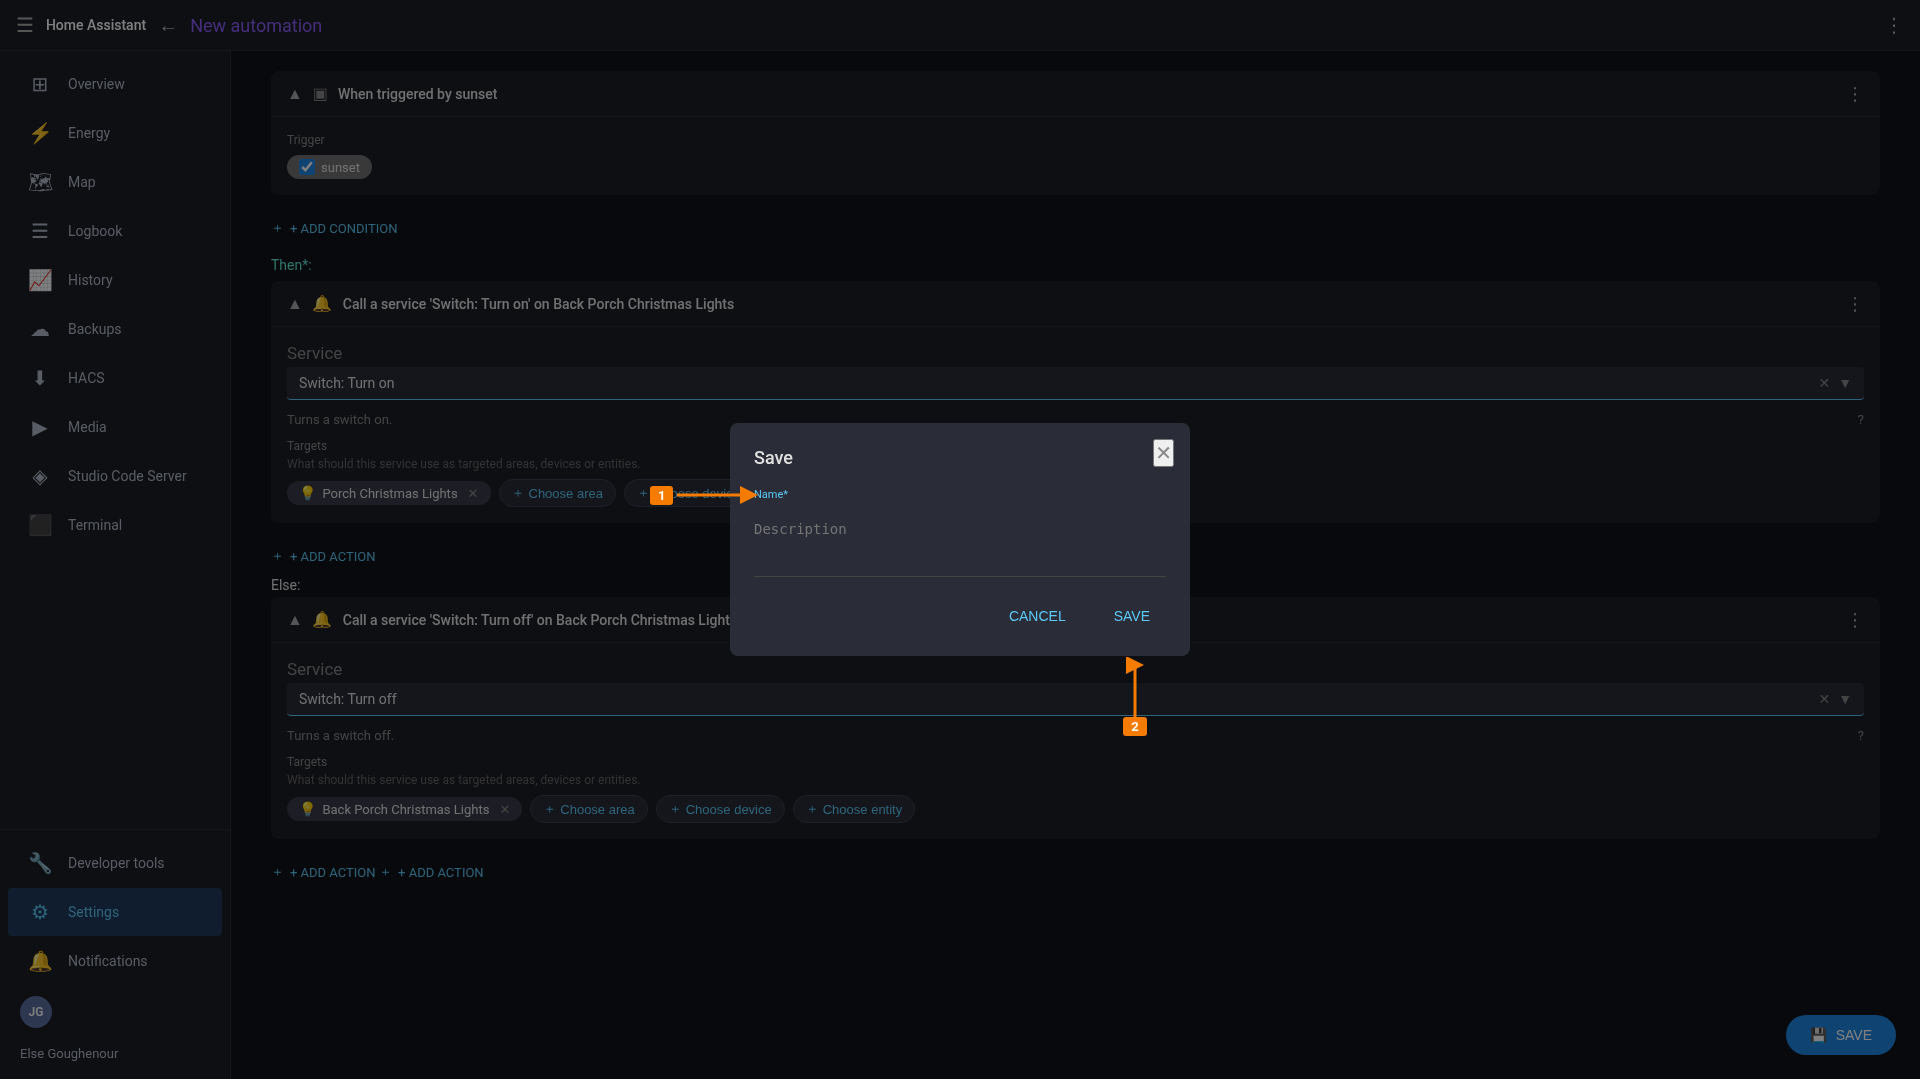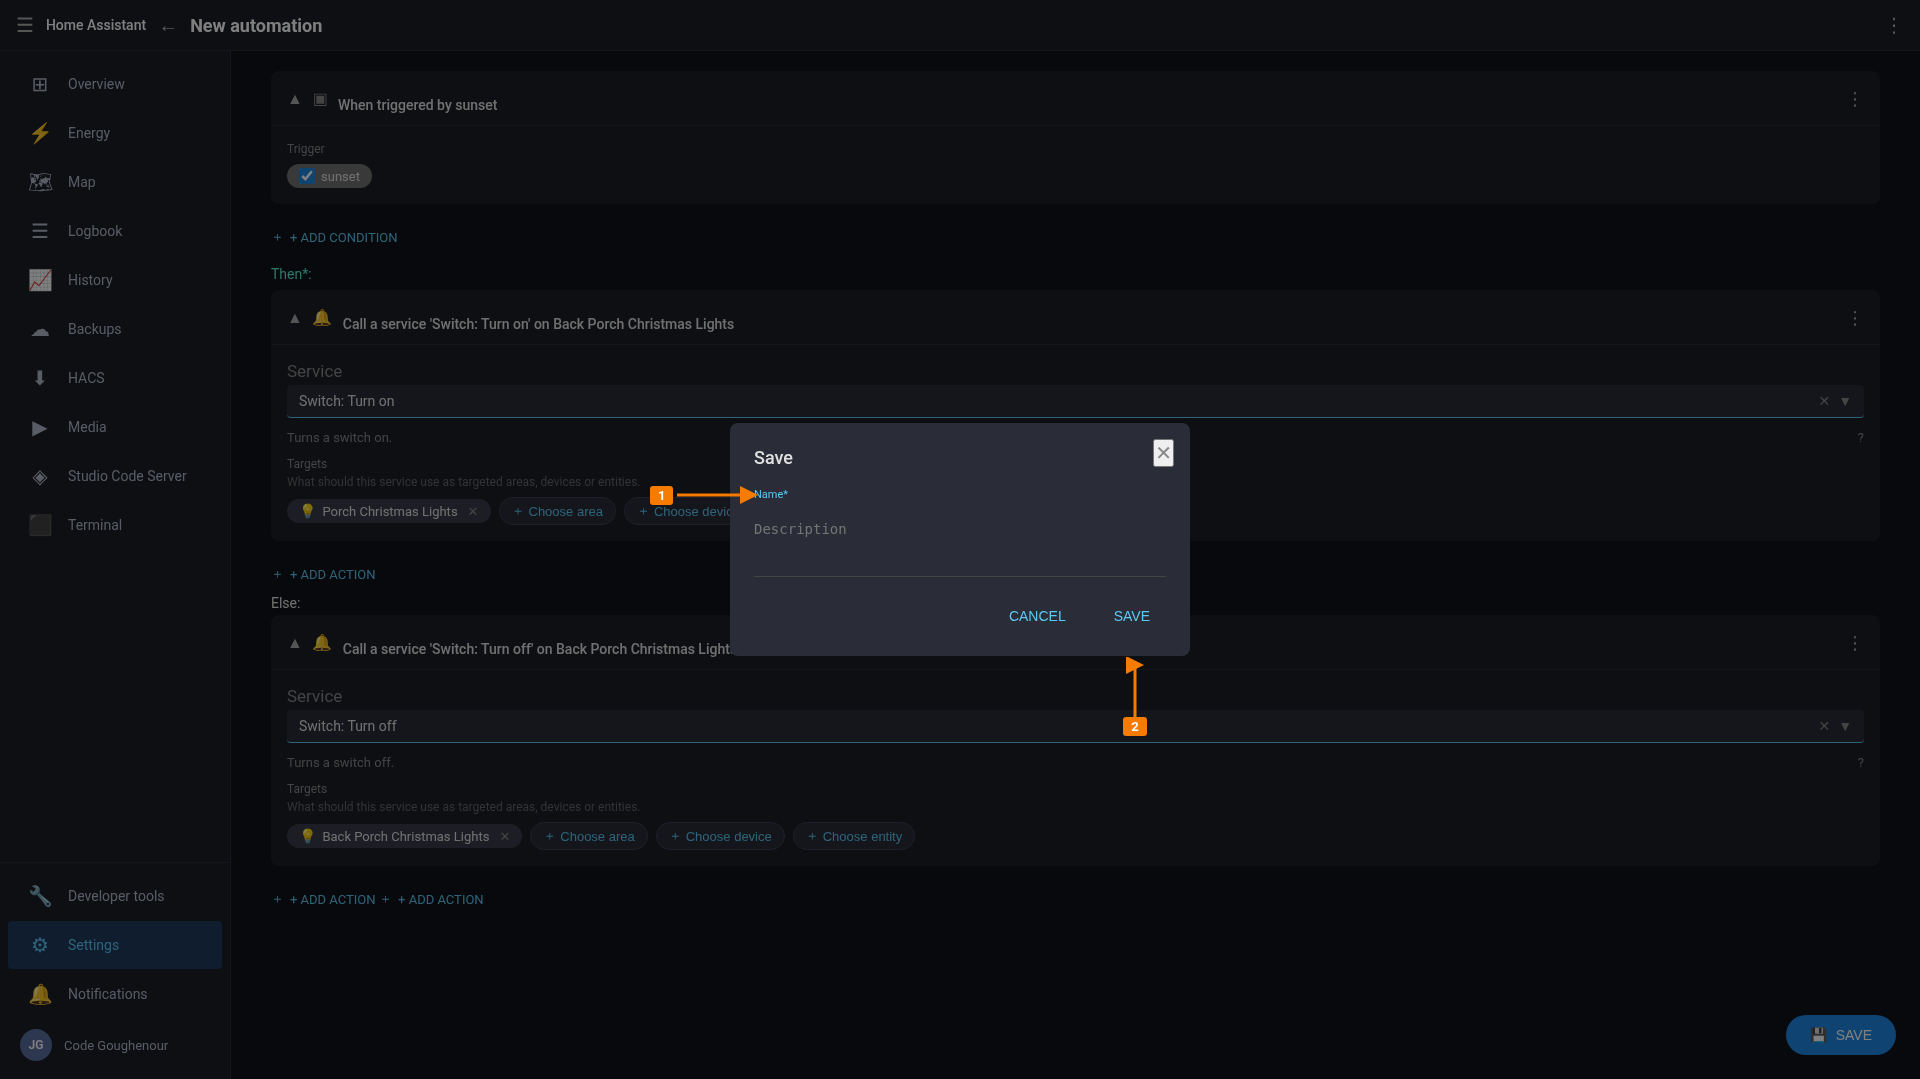--- a/index.html
+++ b/index.html
@@ -3,46 +3,46 @@
   <meta charset="utf-8">
   <style>
     * { box-sizing: border-box; margin: 0; padding: 0; }
     body { background: #111318; color: #e0e0e0; font-family: 'Roboto', Arial, sans-serif; font-size: 14px; height: 1079px; width: 1920px; overflow: hidden; display: flex; flex-direction: column; }
 
     
     .topbar { height: 51px; background: #1c1e26; display: flex; align-items: center; padding: 0 16px; gap: 12px; border-bottom: 1px solid #2a2d38; flex-shrink: 0; }
     .topbar-menu-icon { color: #aaa; font-size: 20px; cursor: pointer; }
     .topbar-title { font-size: 14px; font-weight: 500; color: #fff; margin-right: auto; }
     .topbar-back { color: #aaa; font-size: 20px; cursor: pointer; }
-    .topbar-page-title { font-size: 18px; font-weight: 700; color: #ffffff; flex: 1; }
+    .topbar-page-title { font-size: 18px; font-weight: 400; color: #8b5cf6; flex: 1; }
     .topbar-dots { color: #aaa; font-size: 20px; cursor: pointer; margin-left: auto; }
 
     
     .layout { display: flex; flex: 1; overflow: hidden; }
 
     
     .sidebar { width: 231px; background: #1c1e26; display: flex; flex-direction: column; border-right: 1px solid #2a2d38; flex-shrink: 0; }
     .sidebar-nav { flex: 1; overflow-y: auto; padding: 8px 0; }
     .sidebar-item { display: flex; align-items: center; gap: 16px; padding: 12px 20px; cursor: pointer; color: #b0b8c8; border-radius: 4px; margin: 1px 8px; }
     .sidebar-item.active { background: #2a3a5c; color: #5bc8f5; }
     .sidebar-item-icon { font-size: 20px; width: 24px; text-align: center; flex-shrink: 0; }
     .sidebar-item-label { font-size: 14px; }
     .sidebar-bottom { border-top: 1px solid #2a2d38; padding: 8px 0; }
-    .sidebar-user { display: flex; align-items: center; gap: 12px; padding: 10px 20px; cursor: pointer; }
+    .sidebar-user { display: flex; gap: 18px; padding: 10px 20px; cursor: pointer; flex-direction: column; }
     .user-avatar { width: 32px; height: 32px; border-radius: 50%; background: #5b6fa0; display: flex; align-items: center; justify-content: center; font-size: 12px; font-weight: 600; color: #fff; flex-shrink: 0; }
     .user-name { font-size: 13px; color: #b0b8c8; }
 
     
     .main { flex: 1; overflow-y: auto; background: #111318; padding: 20px 40px; }
 
     
     .card { background: #1c1e26; border-radius: 8px; margin-bottom: 16px; overflow: hidden; }
     .card-header { display: flex; align-items: center; padding: 12px 16px; gap: 10px; border-bottom: 1px solid #2a2d38; }
     .card-collapse-btn { color: #aaa; cursor: pointer; font-size: 16px; }
-    .card-title { flex: 1; font-size: 14px; font-weight: 500; color: #e0e0e0; margin-top: 14px; }
+    .card-title { flex: 1; font-size: 14px; font-weight: 500; color: #e0e0e0; }
     .card-dots { color: #aaa; cursor: pointer; font-size: 18px; }
     .card-body { padding: 16px; }
 
     
     .trigger-label { font-size: 12px; color: #888; margin-bottom: 8px; }
     .trigger-chip { display: inline-flex; align-items: center; gap: 6px; background: #737373; border-radius: 16px; padding: 4px 12px; }
     .trigger-chip-checkbox { width: 16px; height: 16px; accent-color: #1e88e5; }
     .trigger-chip-text { font-size: 13px; color: #e0e0e0; }
 
     
@@ -159,21 +159,21 @@
         <span class="sidebar-item-label">Settings</span>
       </div>
       <div class="sidebar-item">
         <span class="sidebar-item-icon">🔔</span>
         <span class="sidebar-item-label">Notifications</span>
       </div>
       <div class="sidebar-user">
         <div class="user-avatar">
           <span>JG</span>
         </div>
-        <span class="user-name">Code Goughenour</span>
+        <span class="user-name">Else Goughenour</span>
       </div>
     </div>
   </div>
 
   <div class="main">
 
     
     <div class="card">
       <div class="card-header">
         <span class="card-collapse-btn">▲</span>

